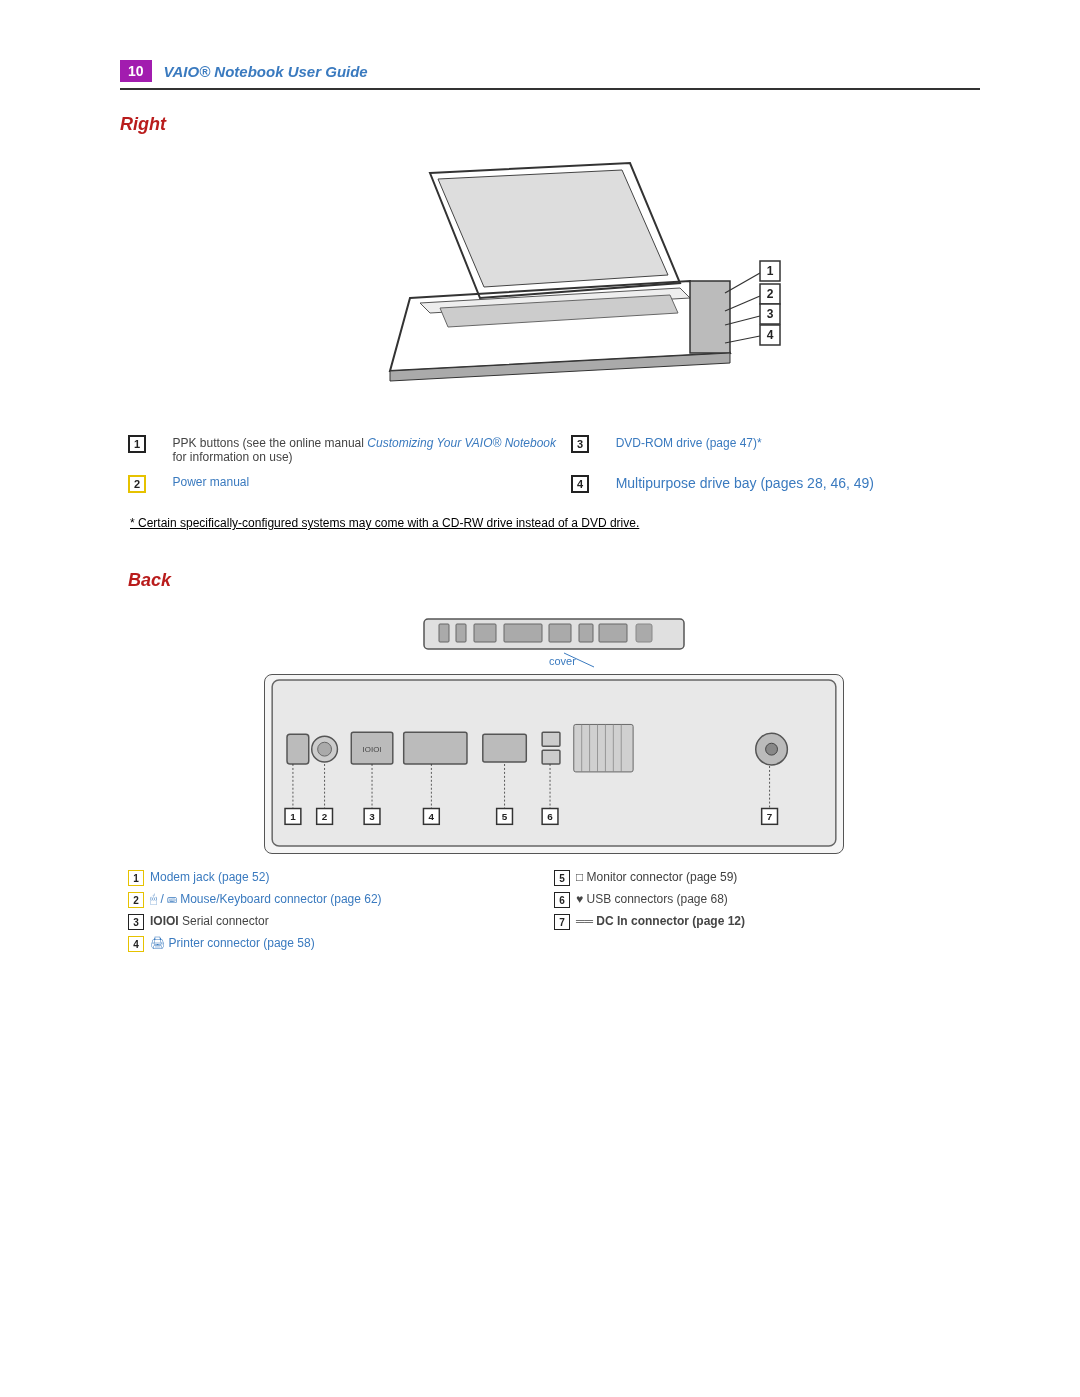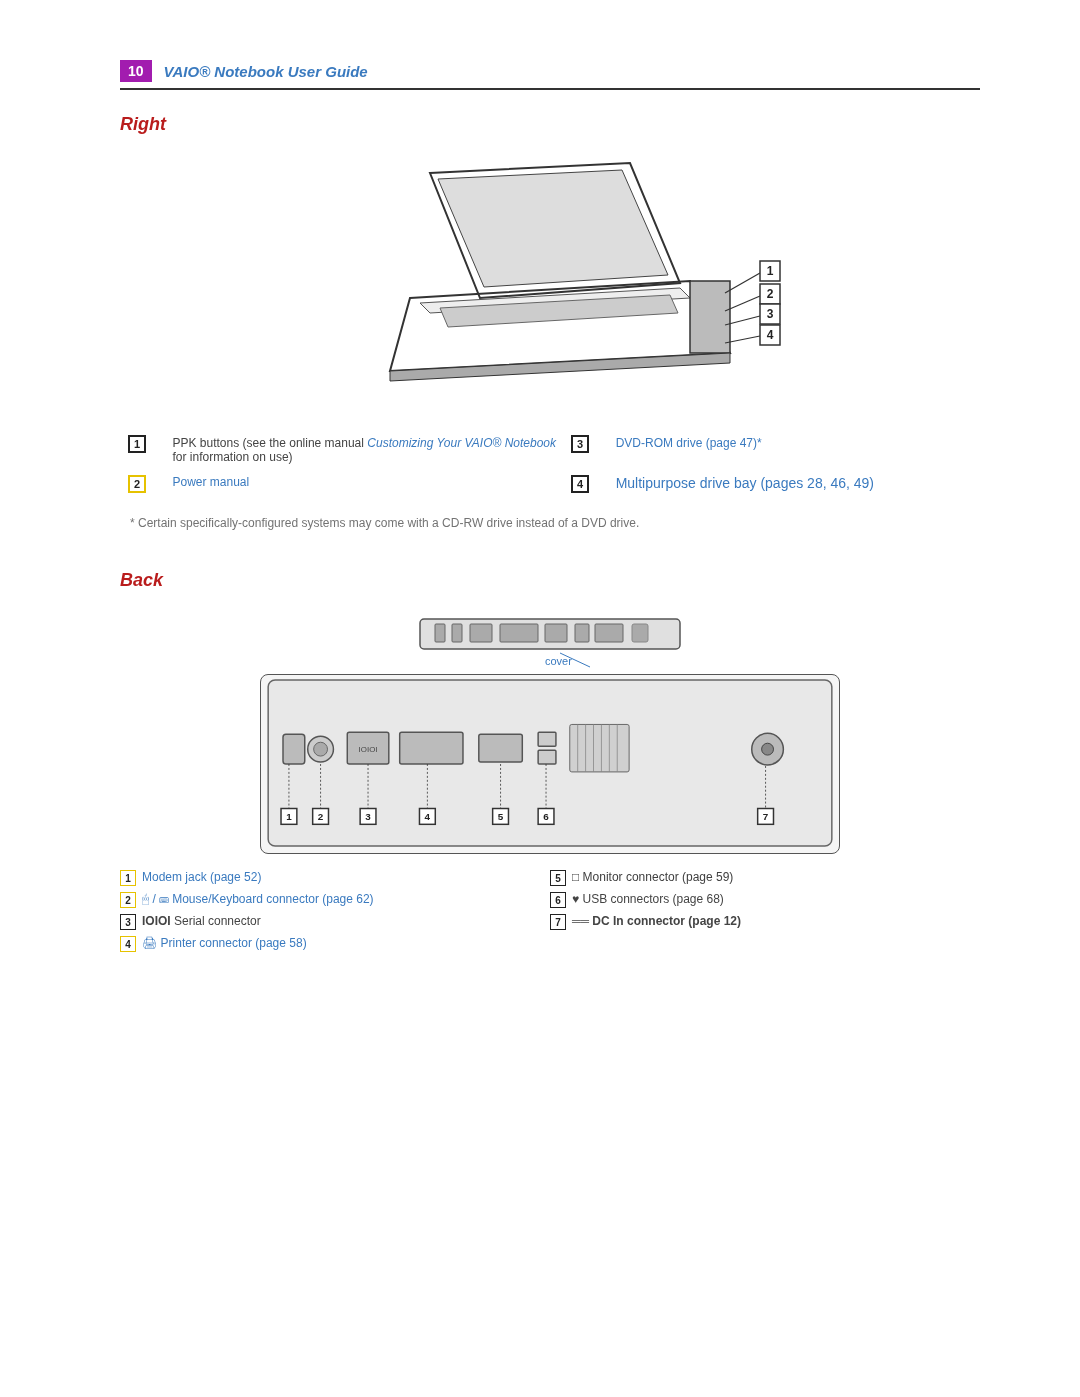--- a/index.html
+++ b/index.html
@@ -96,28 +96,30 @@
       font-size: 12px;
       color: #3a7abf;
     }
     .legend-italic {
       font-style: italic;
       color: #3a7abf;
     }
 
     .footnote {
       font-size: 12px;
-      color: #737373;
+      color: #000000;
       margin-bottom: 40px;
       margin-left: 10px;
+      text-decoration: underline;
     }
 
     
     .back-section {
       margin-top: 10px;
+      margin-left: 8px;
     }
 
     
     .back-cover-area {
       display: flex;
       flex-direction: column;
       align-items: center;
       margin-bottom: 10px;
       position: relative;
     }

